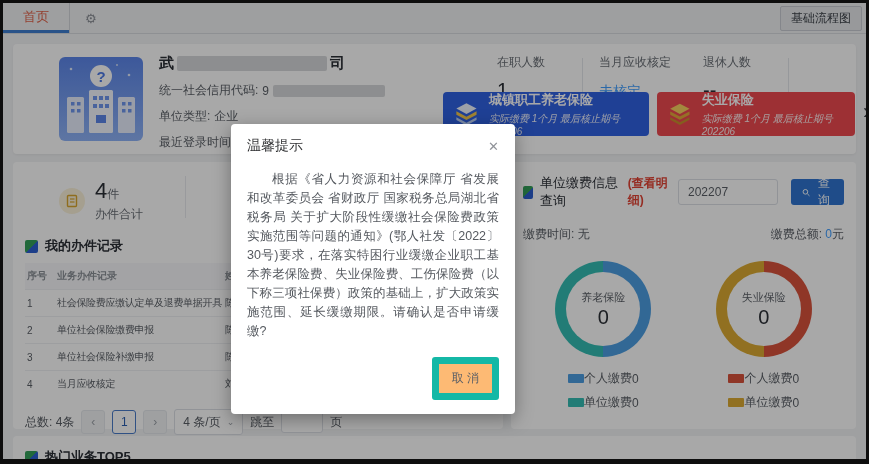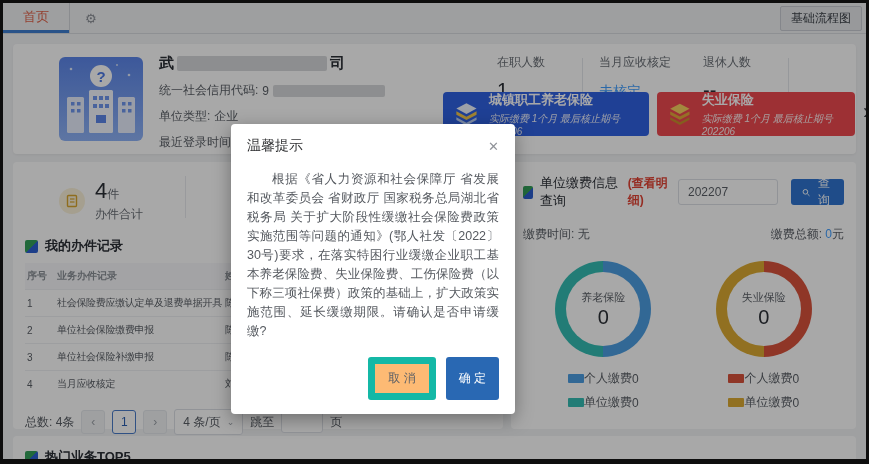--- a/index.html
+++ b/index.html
@@ -361,17 +361,16 @@
 
   <div class="overlay"></div>
   <div class="modal">
     <div class="mhead">
       <span class="mtitle">温馨提示</span>
       <span class="mclose">✕</span>
     </div>
     <div class="mbody">根据《省人力资源和社会保障厅 省发展和改革委员会 省财政厅 国家税务总局湖北省税务局 关于扩大阶段性缓缴社会保险费政策实施范围等问题的通知》(鄂人社发〔2022〕30号)要求，在落实特困行业缓缴企业职工基本养老保险费、失业保险费、工伤保险费（以下称三项社保费）政策的基础上，扩大政策实施范围、延长缓缴期限。请确认是否申请缓缴?</div>
     <div class="mfoot">
       <button class="btn-plain">取 消</button>
-      <button class="btn-primary">确 定</button>
     </div>
   </div>
 
 </div>
 
 </body></html>

